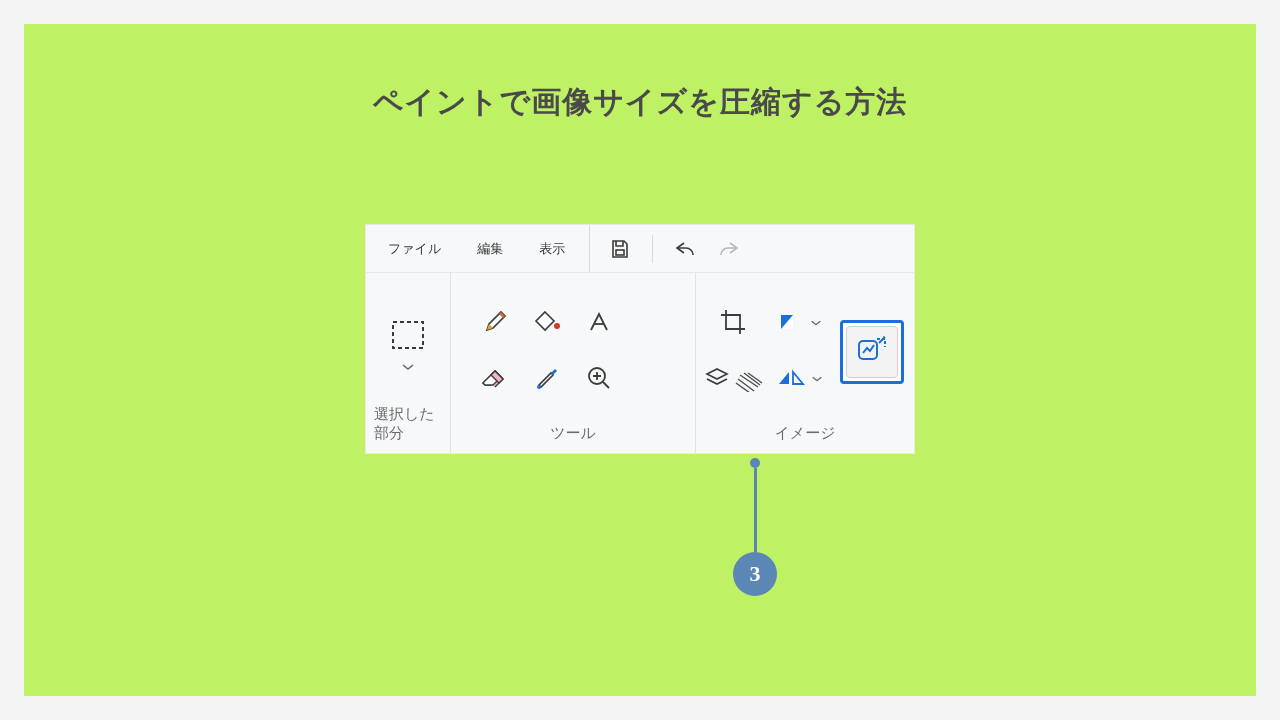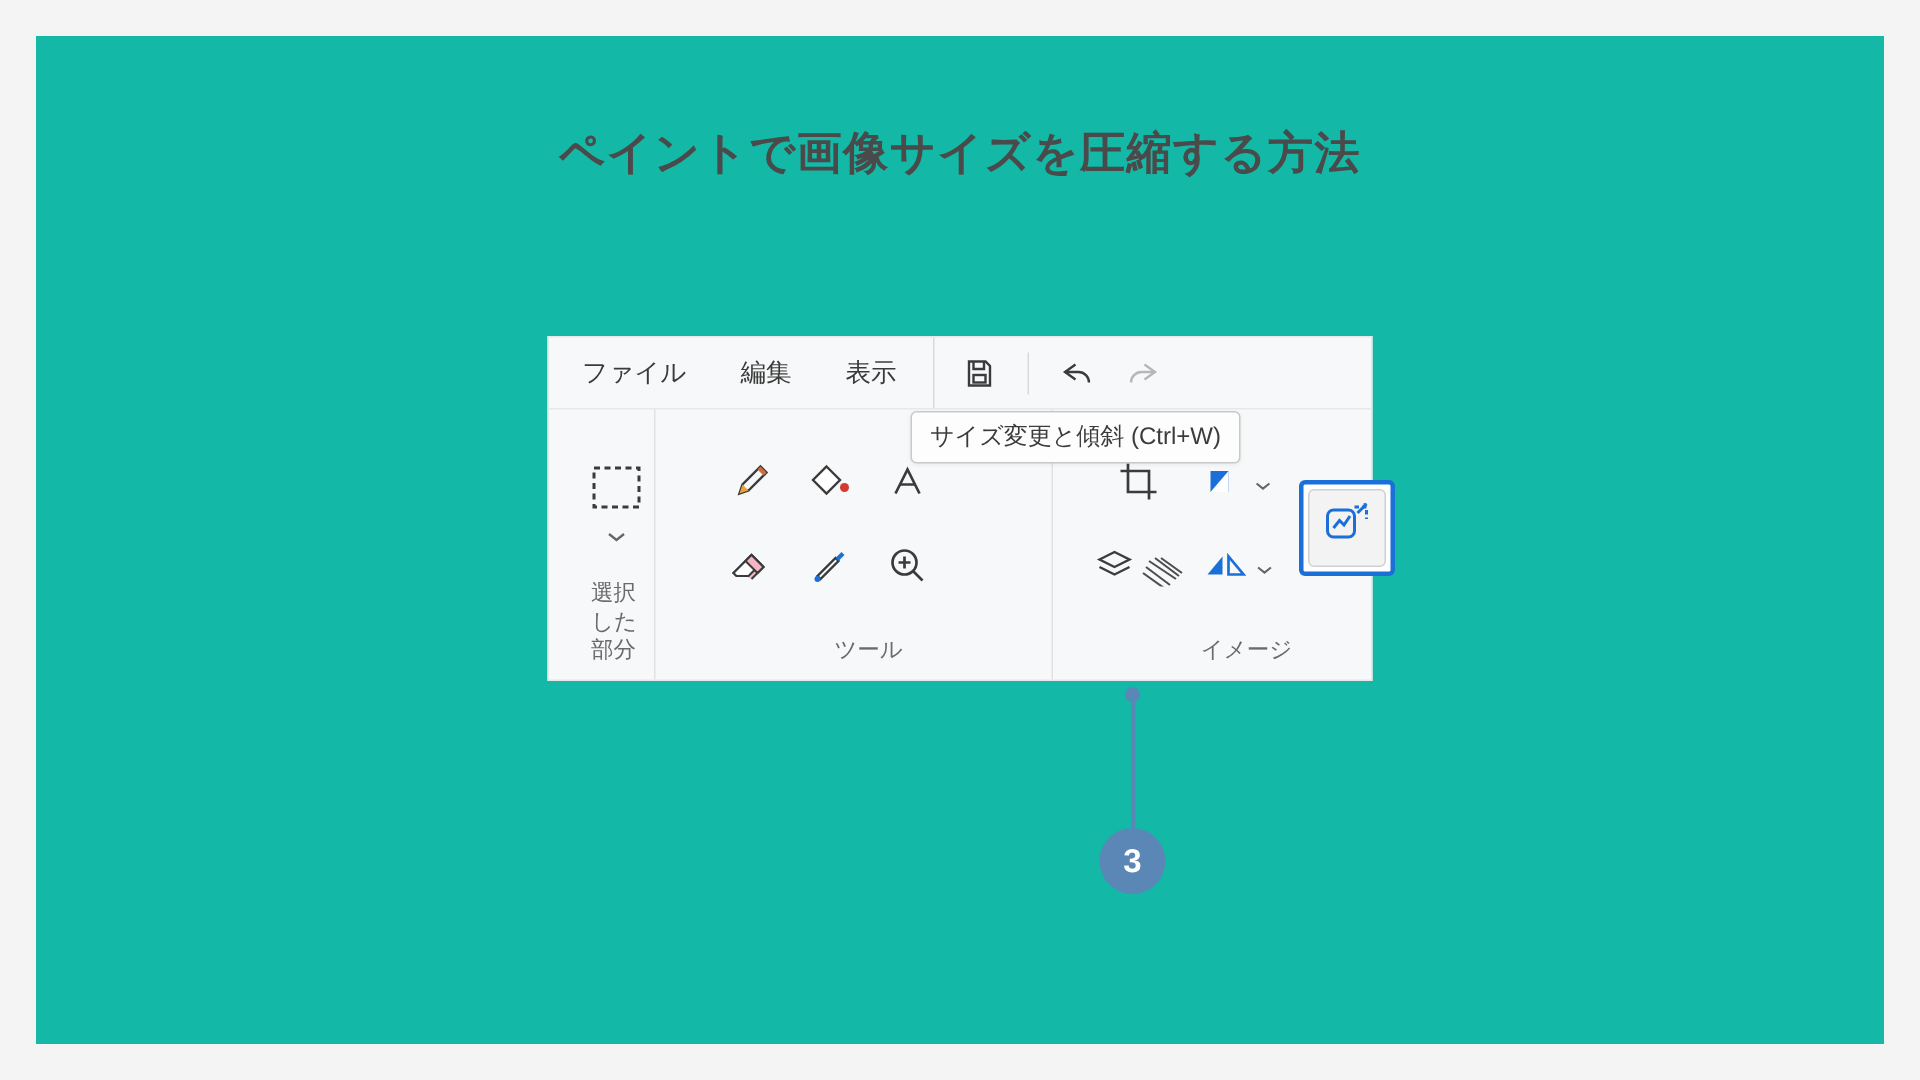--- a/index.html
+++ b/index.html
@@ -5,22 +5,23 @@
   * { box-sizing: border-box; margin: 0; padding: 0; }
   body {
     width: 1280px; height: 720px;
     background: #f4f4f4;
     font-family: "Yu Gothic", "Meiryo", sans-serif;
     display: flex; align-items: flex-start; justify-content: center;
     padding: 24px;
   }
   .card {
     width: 1232px; height: 672px;
-    background: #14b8a6;
+    background: #bef264;
     position: relative;
+    font-family: Liberation Serif, serif;
   }
   .title {
     font-size: 30px; font-weight: 700;
     color: #4a4a4a;
     text-align: center;
     padding-top: 58px;
     letter-spacing: 1px;
   }
   .ribbon-wrap {
     position: absolute;
@@ -34,21 +35,21 @@
     width: 100%;
   }
   .menu {
     display: flex; align-items: center;
     height: 48px;
     gap: 0;
     padding: 0 4px;
     border-bottom: 1px solid #e8e8e8;
   }
   .menu-item {
-    font-size: 17px;
+    font-size: 13px;
     color: #3b3b3b;
     padding: 0 18px;
     height: 100%;
     display: flex; align-items: center;
   }
   .qat {
     display: flex; align-items: center; gap: 20px;
     padding-left: 18px;
     height: 100%;
     border-left: 1px solid #d9d9d9;
@@ -62,21 +63,20 @@
   .body {
     display: flex;
     height: 180px;
   }
   .group {
     display: flex; flex-direction: column;
     align-items: center;
     padding: 6px 8px 6px 8px;
     border-right: 1px solid #e2e2e2;
     justify-content: flex-end;
-    margin-left: 20px;
   }
   .group:last-child { border-right: none; }
   .group-label {
     font-size: 15px; color: #6b6b6b;
     padding-bottom: 4px;
   }
   .group-inner {
     flex: 1;
     display: flex; align-items: center; justify-content: center;
     width: 100%;
@@ -350,21 +350,20 @@
               </div>
             </div>
           </div>
           <div class="group-label">イメージ</div>
         </div>
 
 
       </div>
     </div>
 
-    <div class="tooltip">サイズ変更と傾斜 (Ctrl+W)</div>
 
     <div class="callout">
       <div class="dot"></div>
       <div class="line"></div>
       <div class="num">3</div>
     </div>
 
   </div>
 </div>
 

